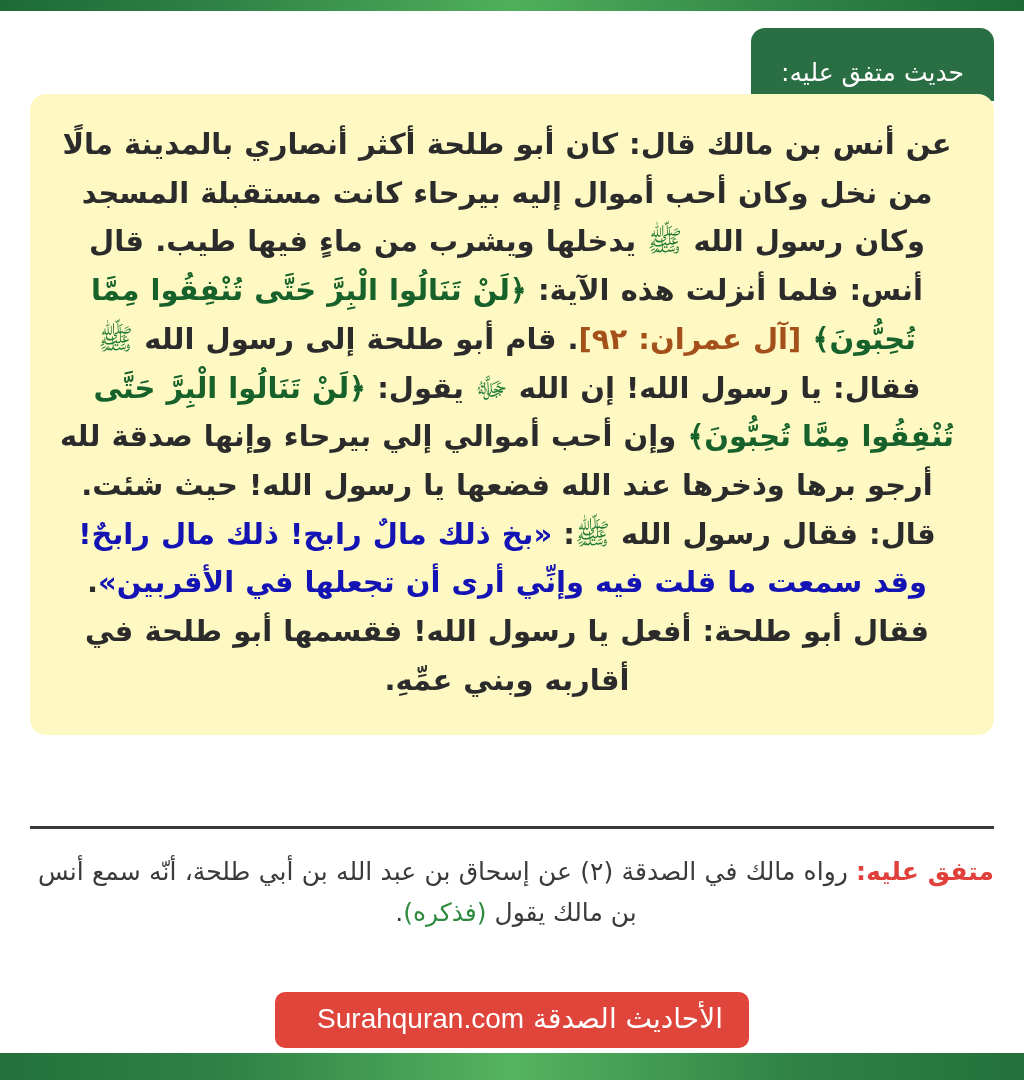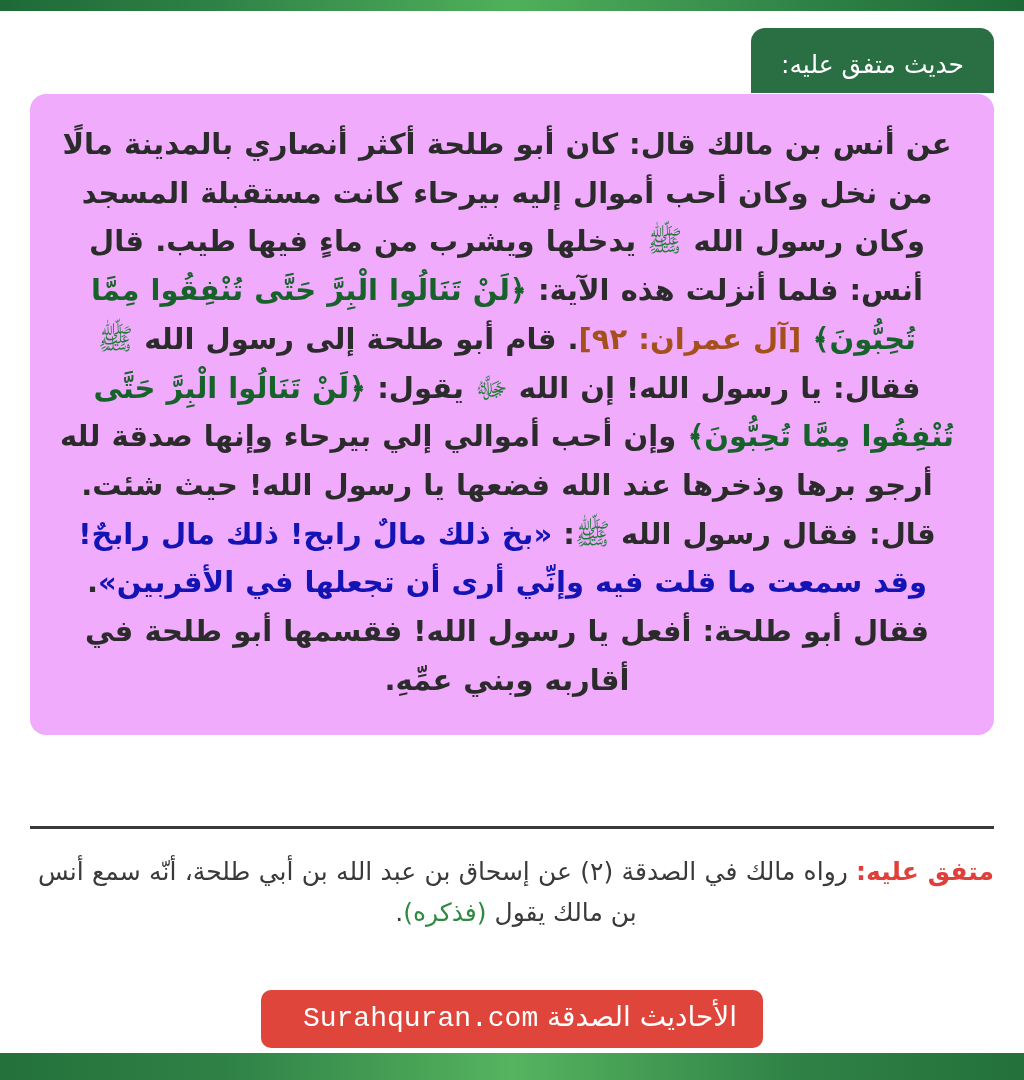--- a/index.html
+++ b/index.html
@@ -58,32 +58,32 @@
     width: 964px;
     text-align: right;
   }
   .badge {
     display: inline-block;
     background: #2a6e43;
     color: #ffffff;
     font-size: 25px;
     font-weight: 400;
     line-height: 1;
-    padding: 24px 30px 16px 30px;
+    padding: 32px 30px 16px 30px;
     border-radius: 14px 14px 0 0;
     letter-spacing: 0;
   }
 
   
   .card {
     position: absolute;
     top: 94px;
     right: 30px;
     left: 30px;
-    background: #f0abfc;
+    background: #fef9c3;
     border-radius: 16px;
     padding: 26px 30px 30px 20px;
     box-sizing: border-box;
   }
   .hadith-text {
     font-size: 29px;
     font-weight: bold;
     line-height: 1.68;
     color: #2b2b2b;
     text-align: center;
@@ -143,21 +143,21 @@
   .brand {
     display: inline-block;
     background: #e0453c;
     color: #ffffff;
     font-size: 28px;
     line-height: 1;
     padding: 13px 26px 15px 26px;
     border-radius: 10px;
   }
   .brand .latin {
-    font-family: Liberation Mono, monospace;
+    font-family: Liberation Sans, sans-serif;
     direction: ltr;
     unicode-bidi: embed;
     margin-left: 16px;
   }
 </style>
 </head>
 <body>
 
 <div class="strip strip-top"></div>
 

